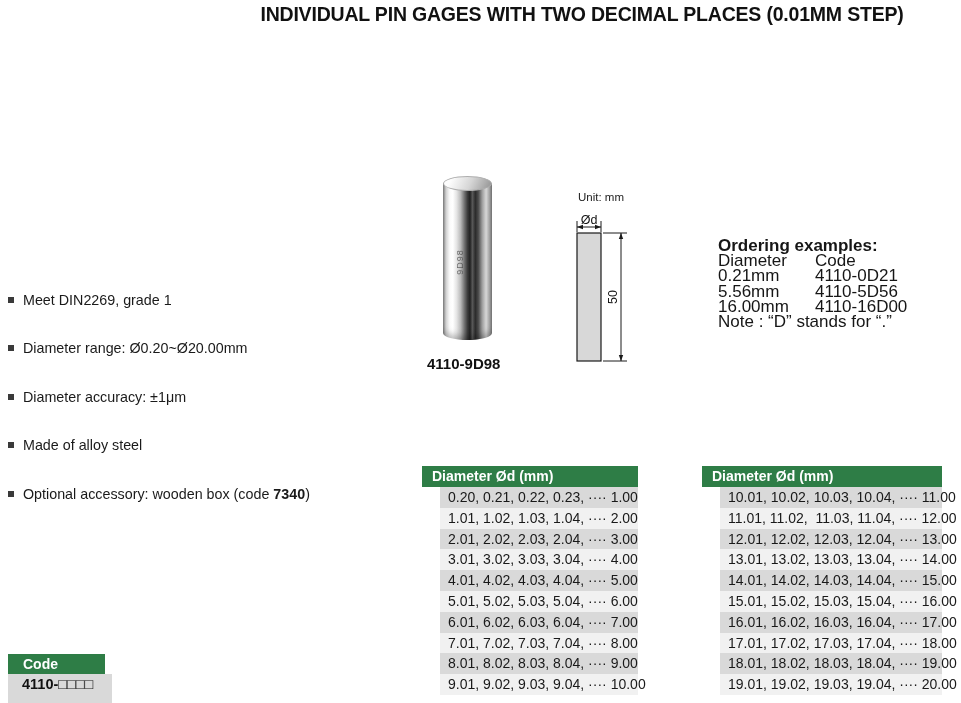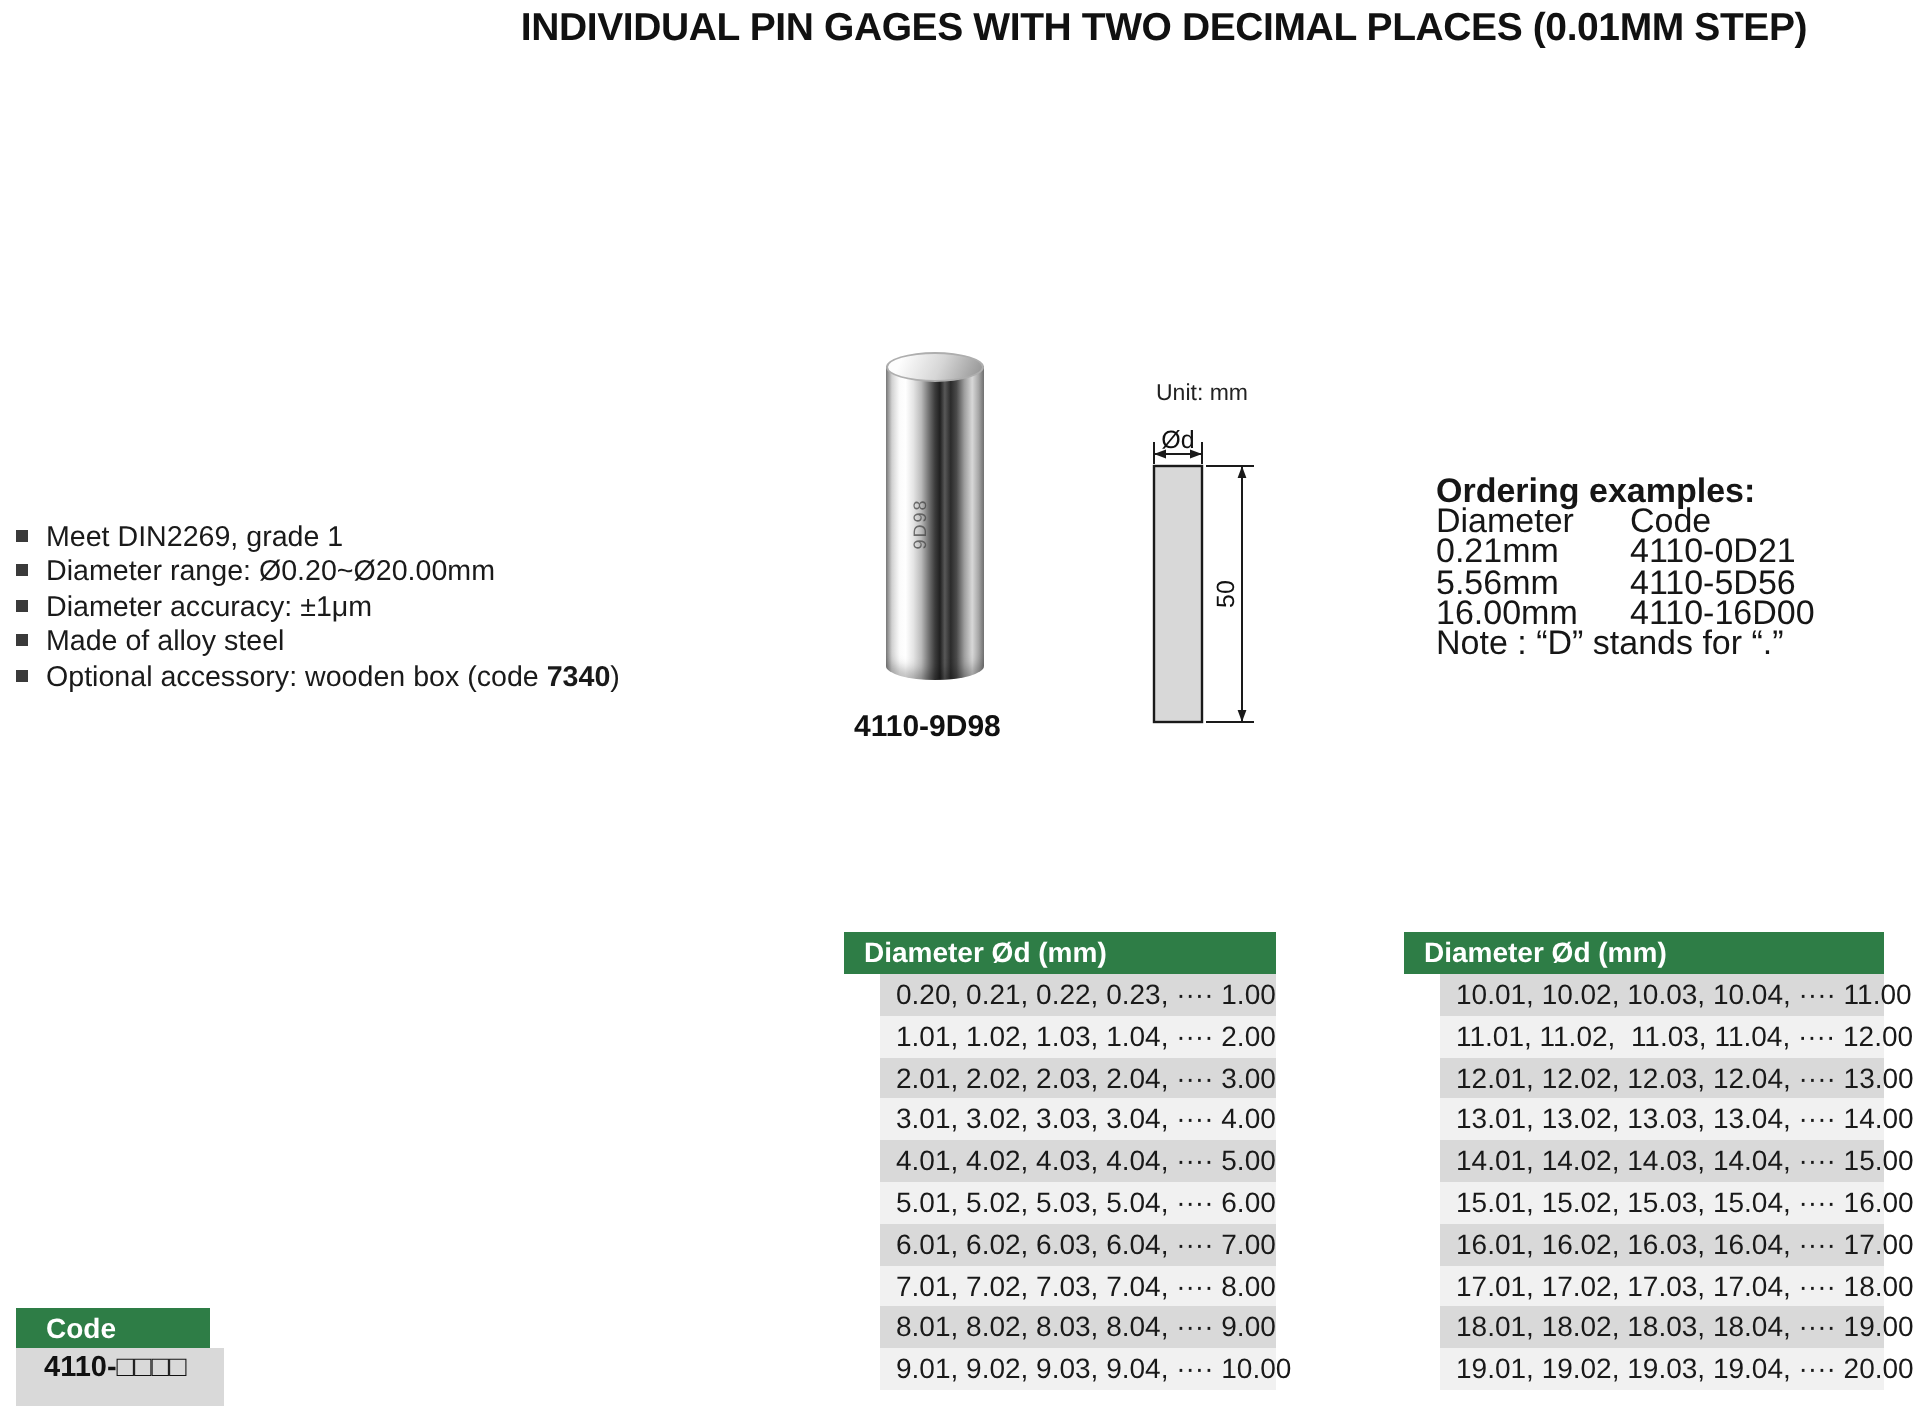--- a/index.html
+++ b/index.html
@@ -12,21 +12,21 @@
   html,body{width:961px;height:703px;background:#ffffff;overflow:hidden;
     font-family:"Liberation Sans","DejaVu Sans",sans-serif;color:var(--ink);}
   .page{position:relative;width:961px;height:703px;}
 
   
   .title{position:absolute;left:212px;top:3px;width:740px;text-align:center;
     font-size:19.5px;font-weight:bold;white-space:nowrap;letter-spacing:-0.2px;color:#111;}
 
   
   .features{position:absolute;left:8px;top:261px;list-style:none;font-size:14.3px;}
-  .features li{height:17.4px;line-height:17.4px;white-space:nowrap;}
+  .features li{height:17.4px;line-height:17.4px;white-space:nowrap;margin-top:31px;}
   .sq{display:inline-block;width:6px;height:6px;background:#3a3a3a;margin-right:9px;
     position:relative;top:-2px;}
   .features b{font-weight:bold;}
 
   
   .pin{position:absolute;left:443px;top:176px;width:49px;height:164px;}
   .pin-body{position:absolute;left:0;right:0;top:7px;bottom:0;
     border-radius:0 0 50% 50% / 0 0 7px 7px;
     background:linear-gradient(90deg,
       #878787 0%, #d9d9d9 6%, #fbfbfb 14%, #ffffff 20%, #e4e4e4 28%, #bababa 36%,

